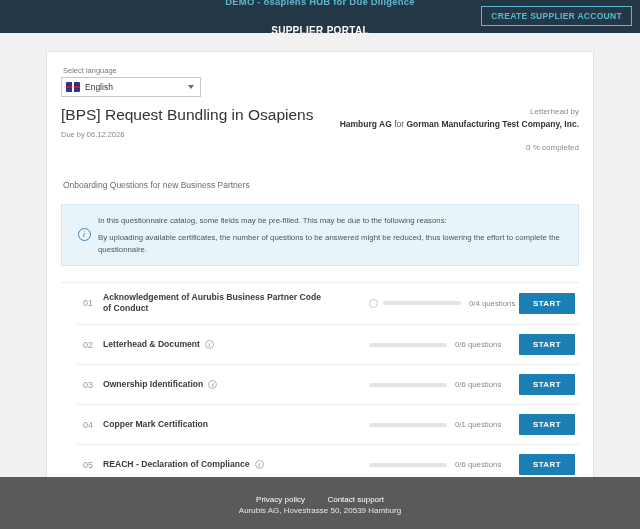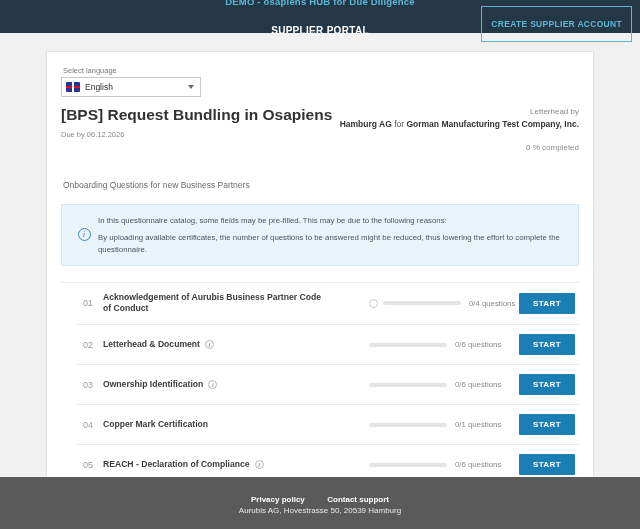--- a/index.html
+++ b/index.html
@@ -50,21 +50,21 @@
   }
   .topbar-cta {
     position: absolute;
     right: 8px;
     top: 6px;
     border: 1px solid #5bb8d4;
     color: #5bb8d4;
     font-size: 8.5px;
     font-weight: bold;
     letter-spacing: .3px;
-    padding: 12px 9px;
+    padding: 4px 9px;
     background: transparent;
     cursor: pointer;
     white-space: nowrap;
   }
 
   
   .bodyarea {
     background: #f1f1f1;
     min-height: 496px;
     padding: 18px 0 0 0;
@@ -134,21 +134,21 @@
   
   .title-row {
     display: flex;
     justify-content: space-between;
     align-items: flex-start;
     margin-top: 4px;
   }
   .title-left { max-width: 330px; }
   h1.doc-title {
     font-size: 15.5px;
-    font-weight: bold;
+    font-weight: normal;
     color: #333333;
     margin: 0;
     line-height: 1.28;
   }
   .due {
     font-size: 7.5px;
     color: #8a8a8a;
     margin-top: 5px;
   }
   .title-right {
@@ -311,21 +311,20 @@
     padding: 11px 0 14px 0;
     text-align: center;
     position: absolute;
     left: 0; right: 0; bottom: 0;
   }
   .footer-links a {
     color: #ffffff;
     font-size: 8px;
     text-decoration: none;
     margin: 0 9px;
-    font-weight: bold;
   }
   .footer-addr {
     color: #e8e8e8;
     font-size: 8px;
     margin-top: 0;
   }
 </style>
 </head>
 <body>
 

